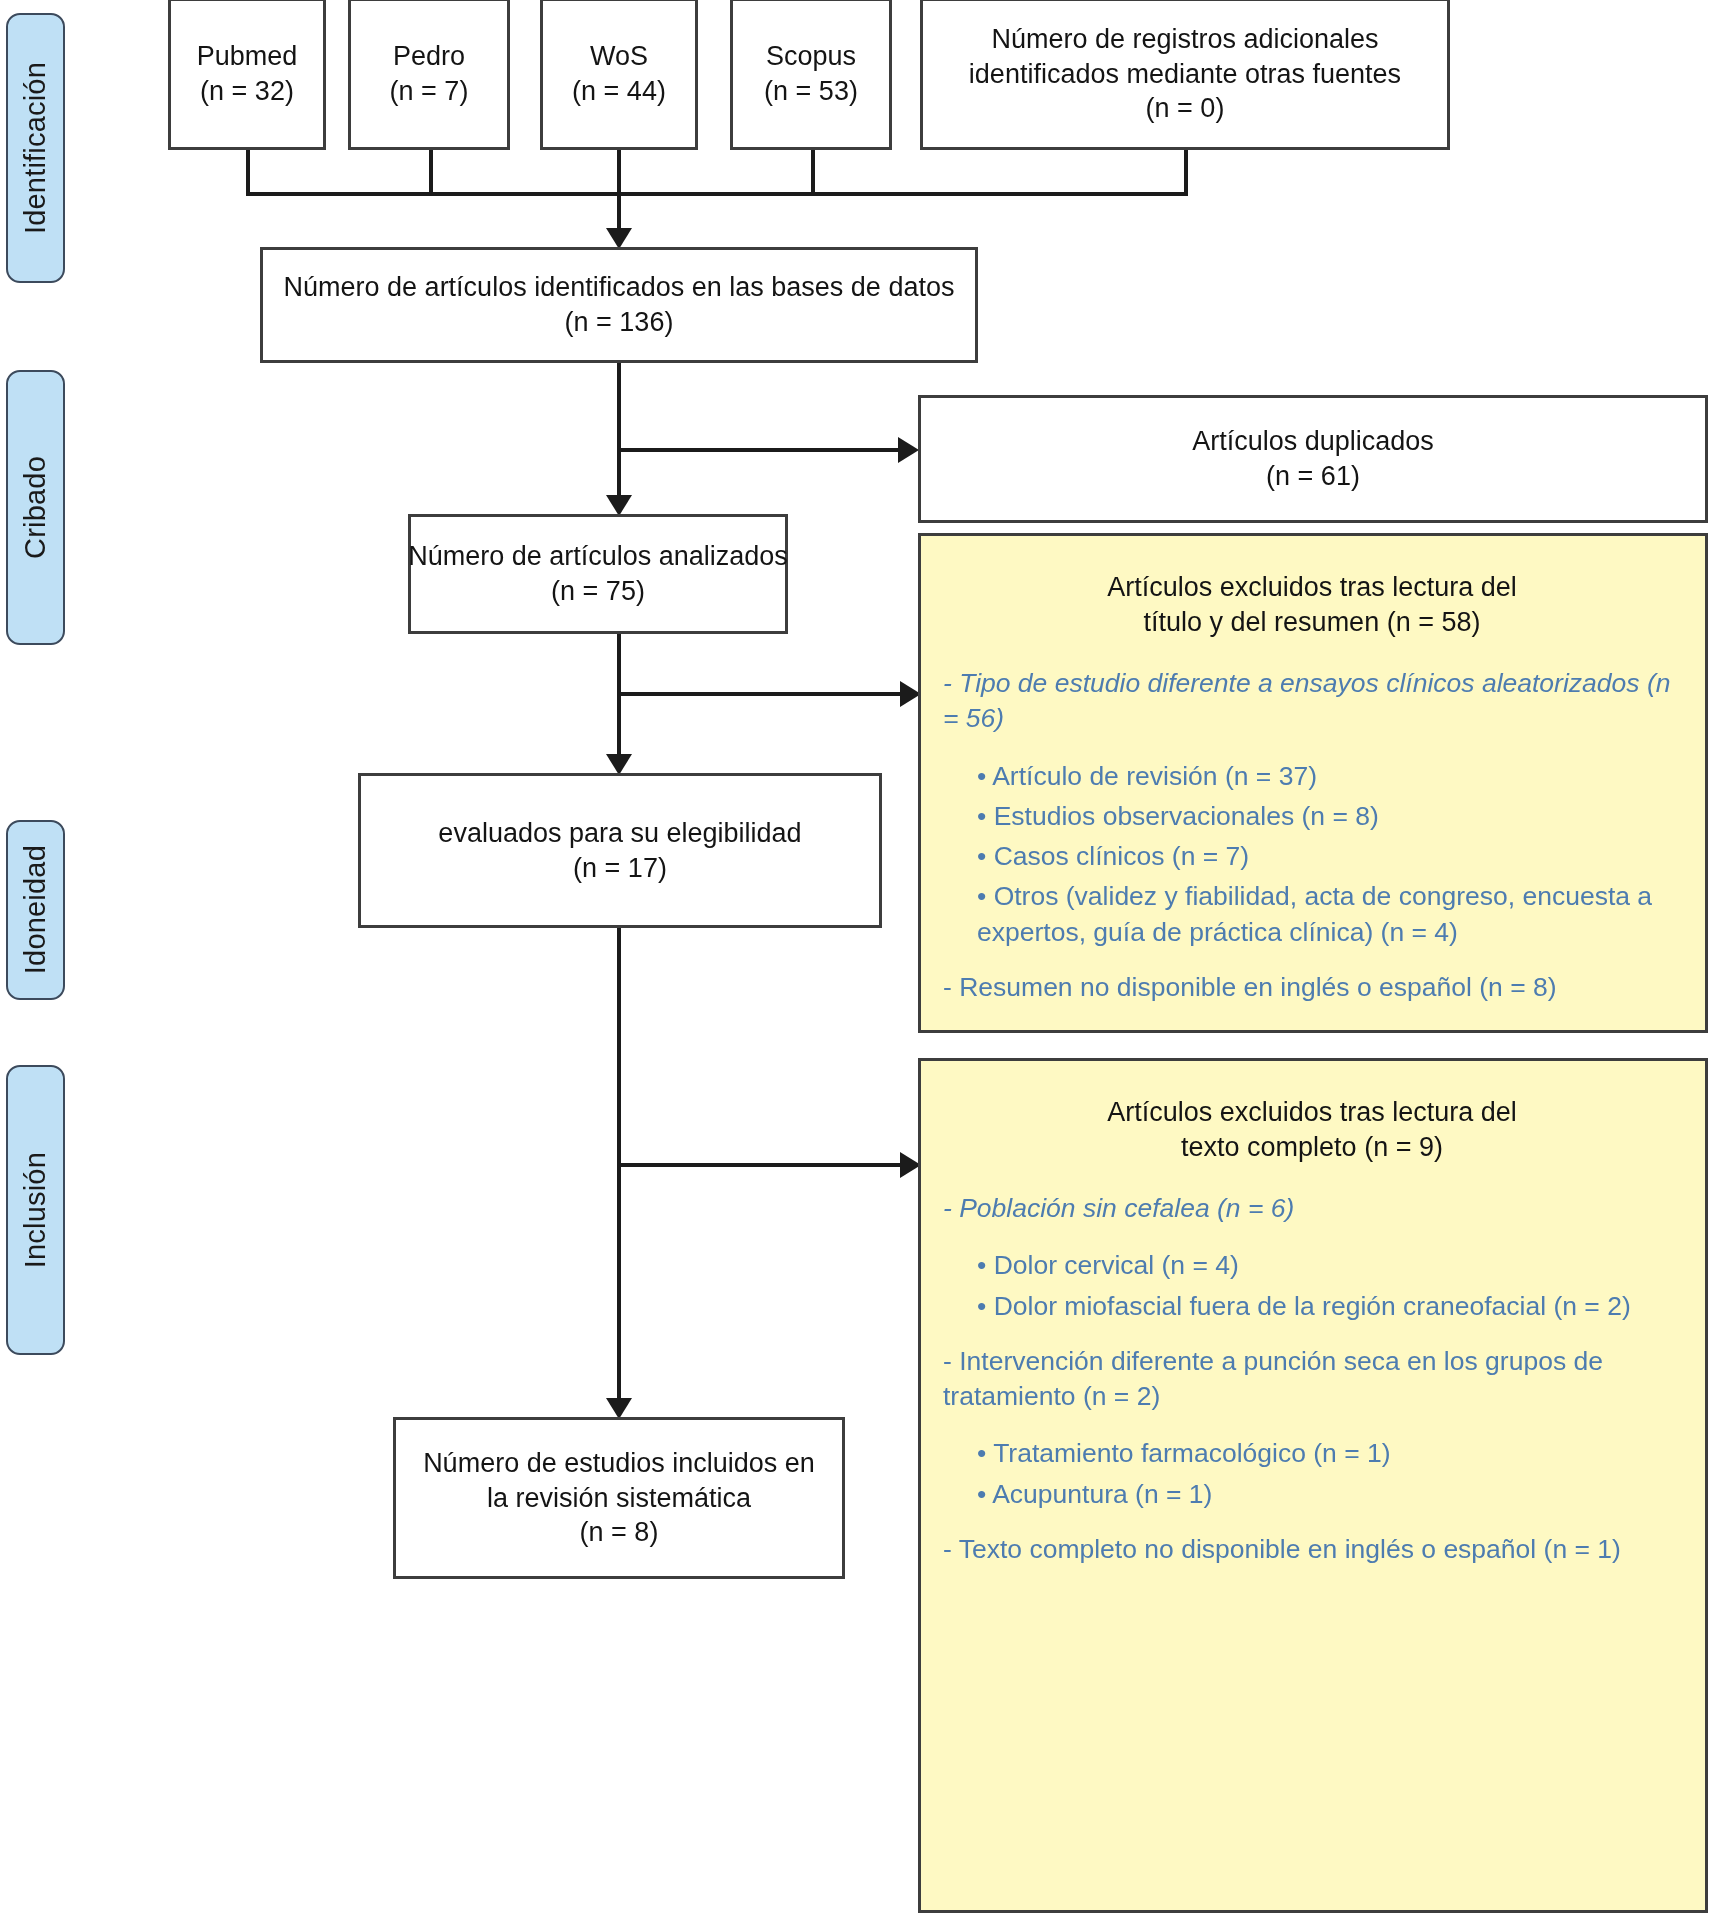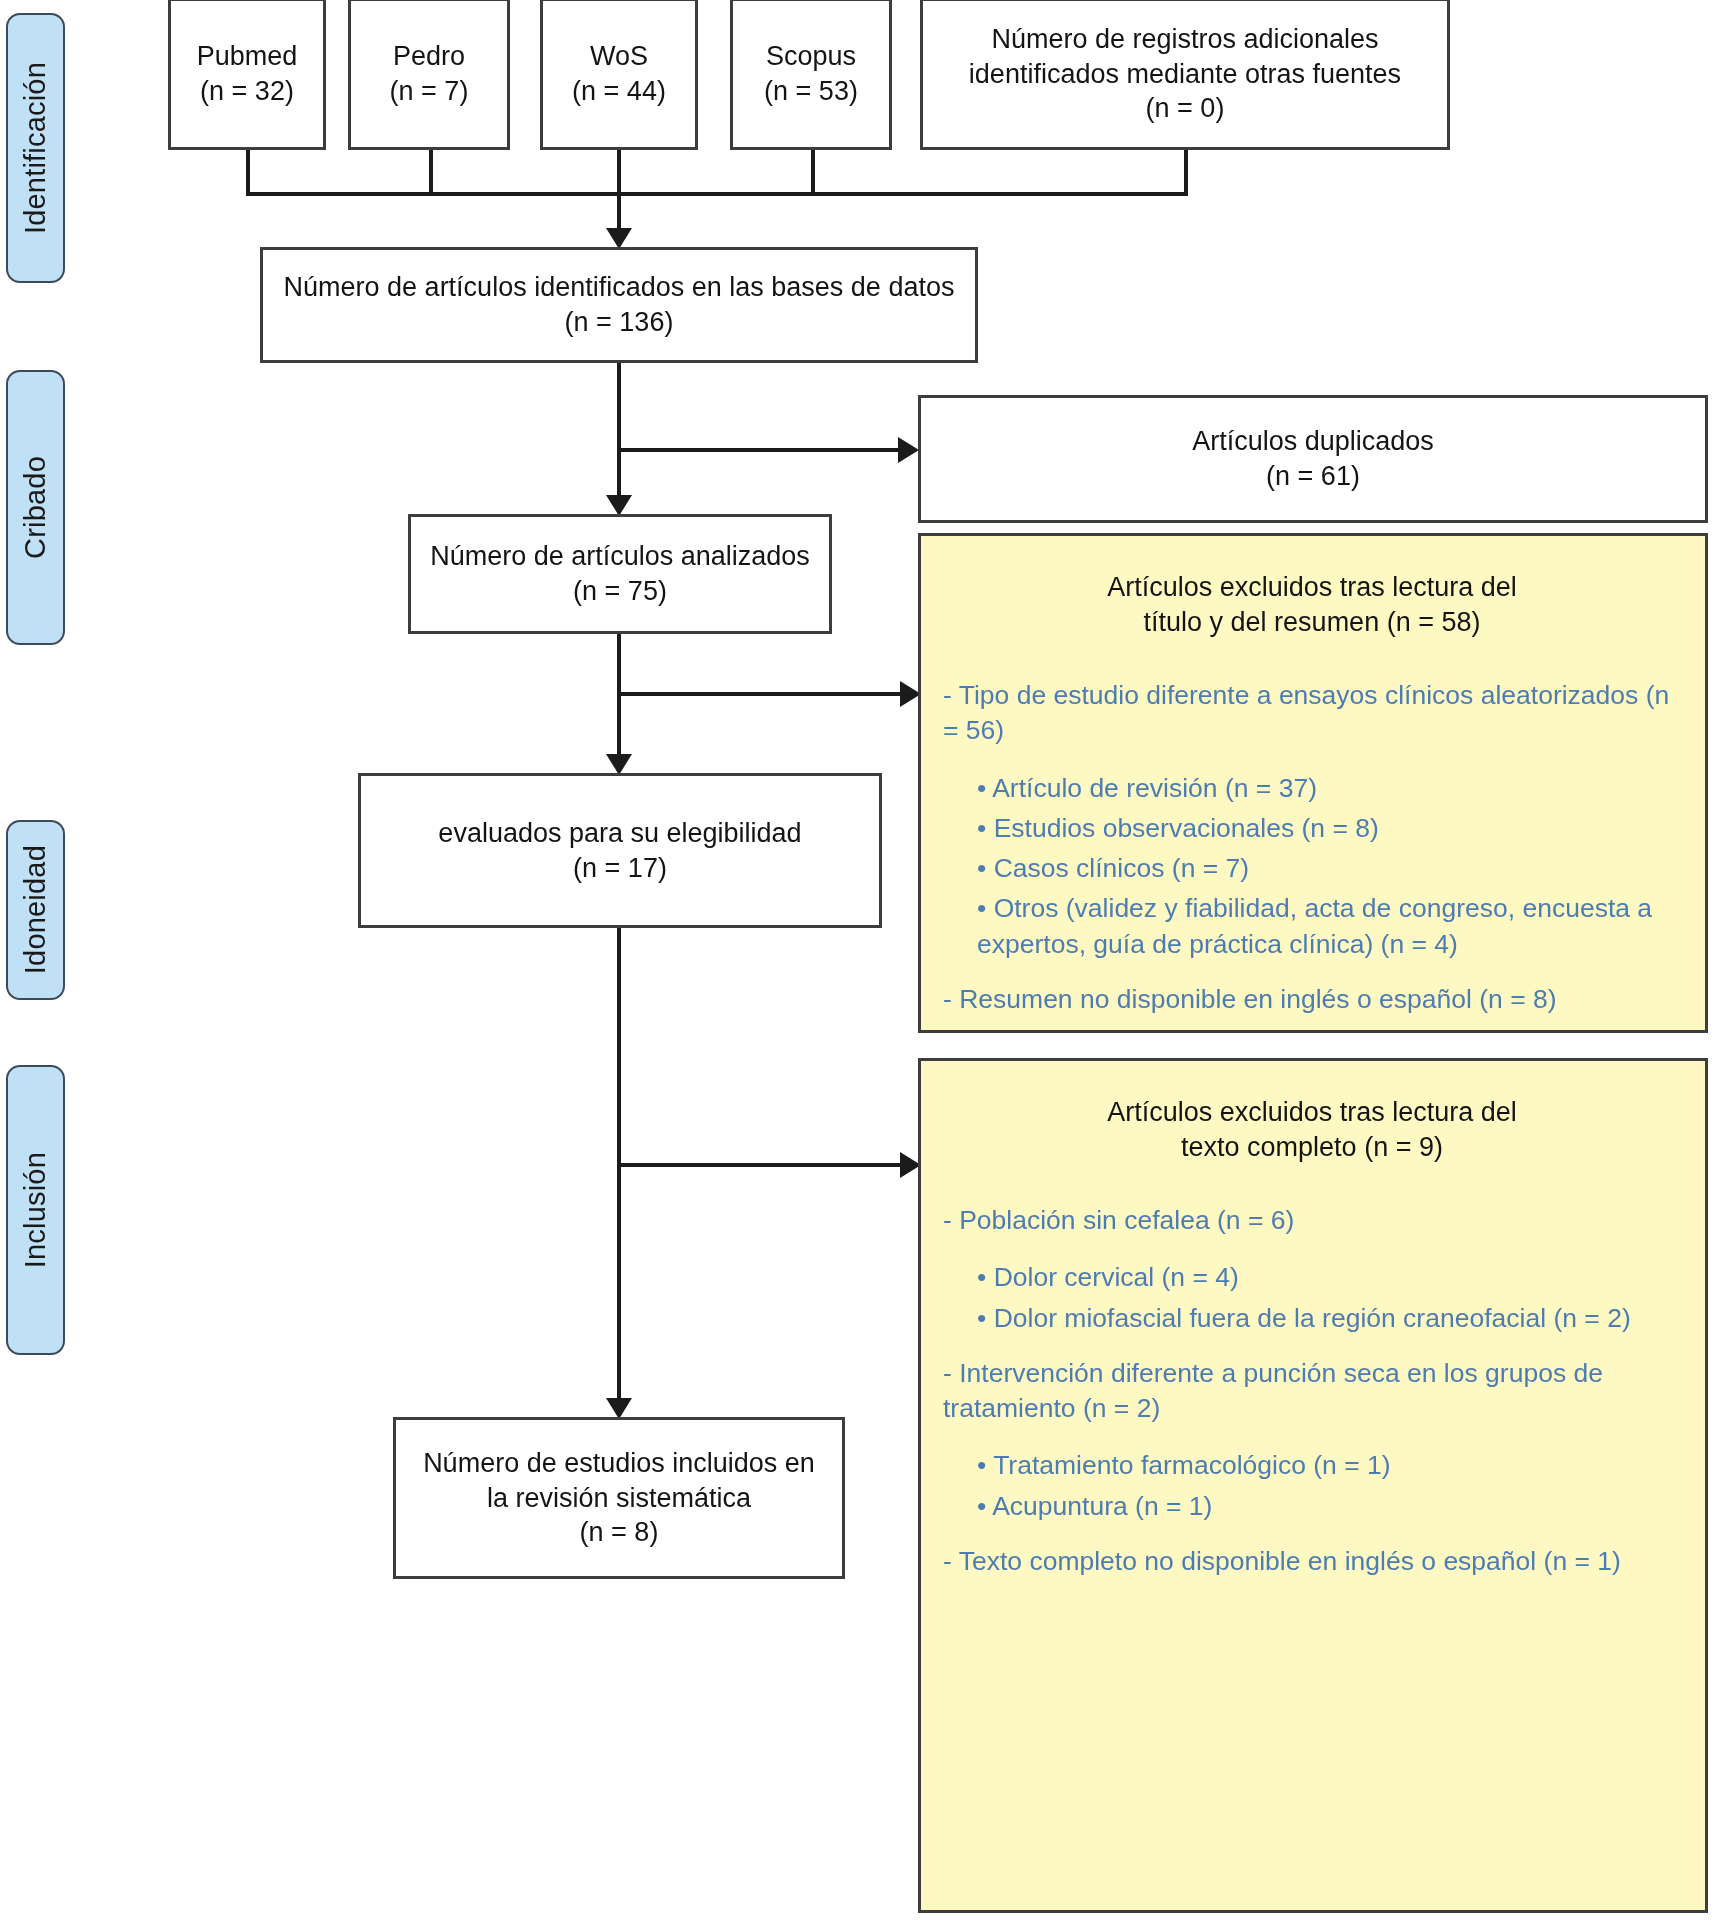--- a/index.html
+++ b/index.html
@@ -75,21 +75,21 @@
   .exbox .ex-list{
     display:flex;
     flex-direction:column;
   }
   .ex-item{
     color:#4d7cb0;
     font-size:26.5px;
     line-height:1.33;
   }
   .ex-item.dash{margin-top:20px;}
-  .ex-item.dash.first{margin-top:12px;}
+  .ex-item.dash.first{margin-top:0;font-style:italic;}
   .ex-item.bullet{
     padding-left:34px;
     margin-top:5px;
   }
   .ex-item.bullet.group-first{margin-top:22px;}
 
   
   .vline{position:absolute;background:#1b1b1b;width:4px;}
   .hline{position:absolute;background:#1b1b1b;height:4px;}
   .arrow-down{
@@ -174,21 +174,21 @@
   <div class="arrow-down" style="left:606px; top:495px;"></div>
 
   <div class="hline" style="left:619px; top:448px; width:290px;"></div>
   <div class="arrow-right" style="left:898px; top:437px;"></div>
 
   <div class="box" style="left:918px; top:395px; width:790px; height:128px;">
     <div class="line">Artículos duplicados</div>
     <div class="line">(n = 61)</div>
   </div>
 
-  <div class="box" style="left:408px; top:514px; width:424px; height:120px;">
+  <div class="box" style="left:408px; top:514px; width:380px; height:120px;">
     <div class="line">Número de artículos analizados</div>
     <div class="line">(n = 75)</div>
   </div>
 
   <div class="vline" style="left:617px; top:634px; height:134px;"></div>
   <div class="arrow-down" style="left:606px; top:754px;"></div>
 
   <div class="hline" style="left:619px; top:692px; width:292px;"></div>
   <div class="arrow-right" style="left:900px; top:681px;"></div>
 

